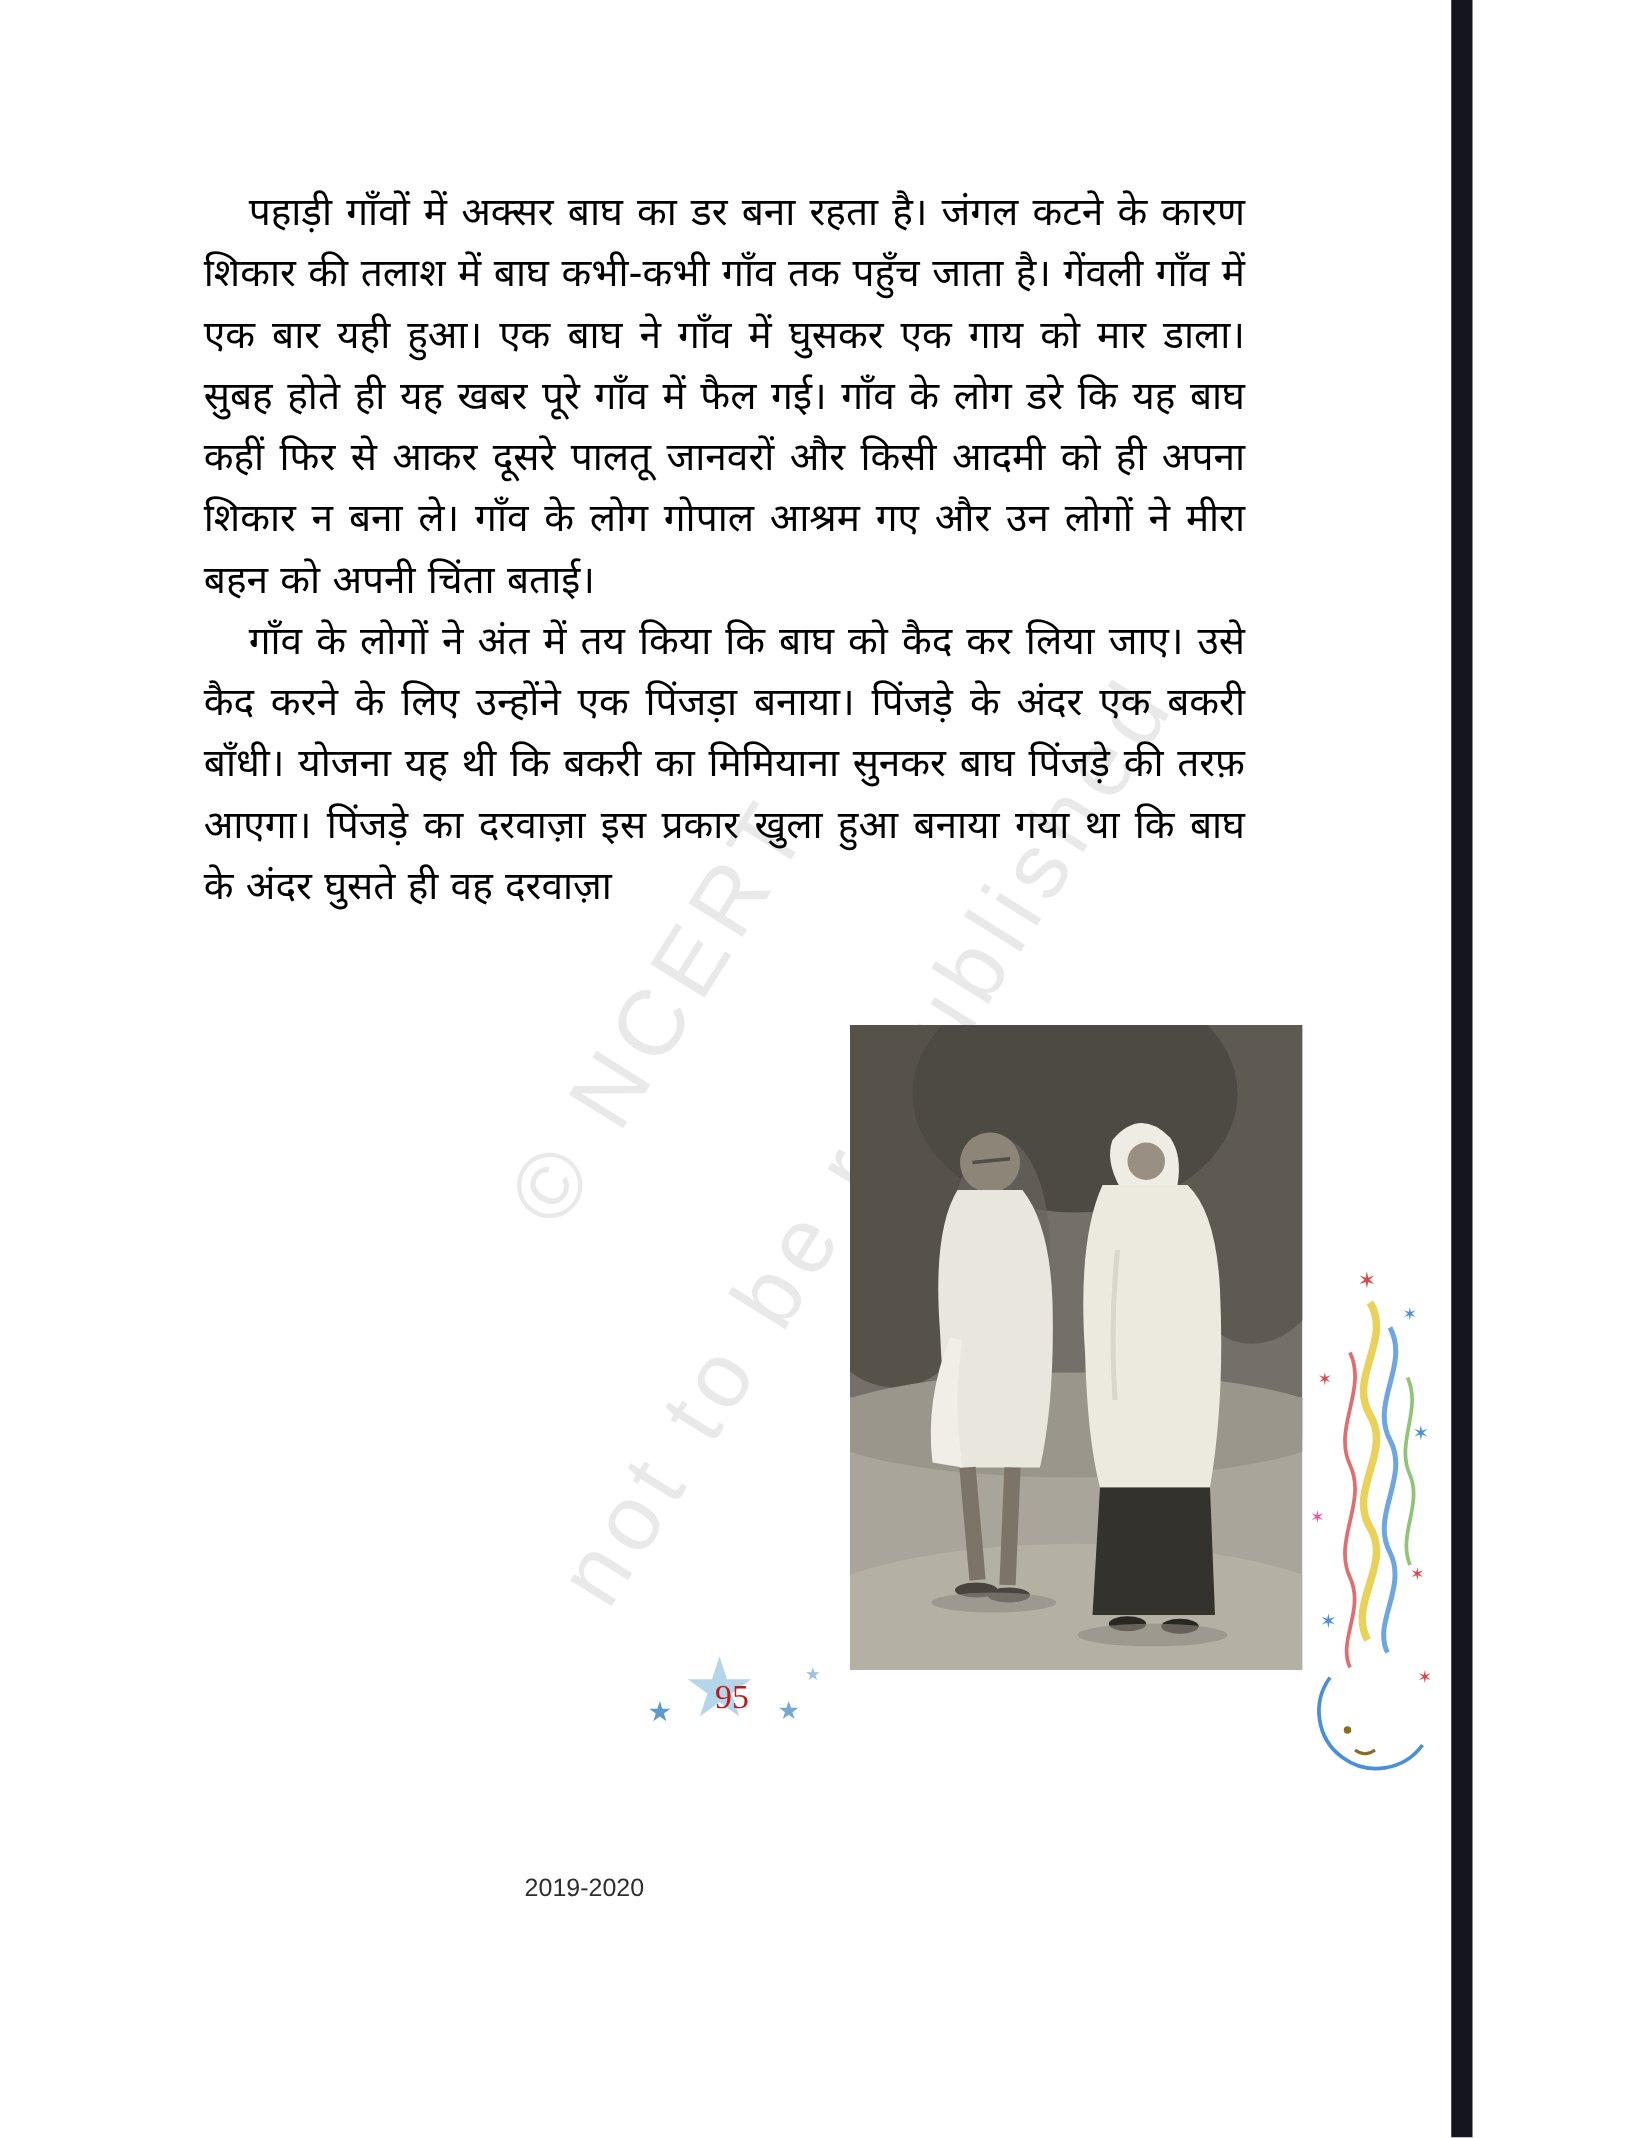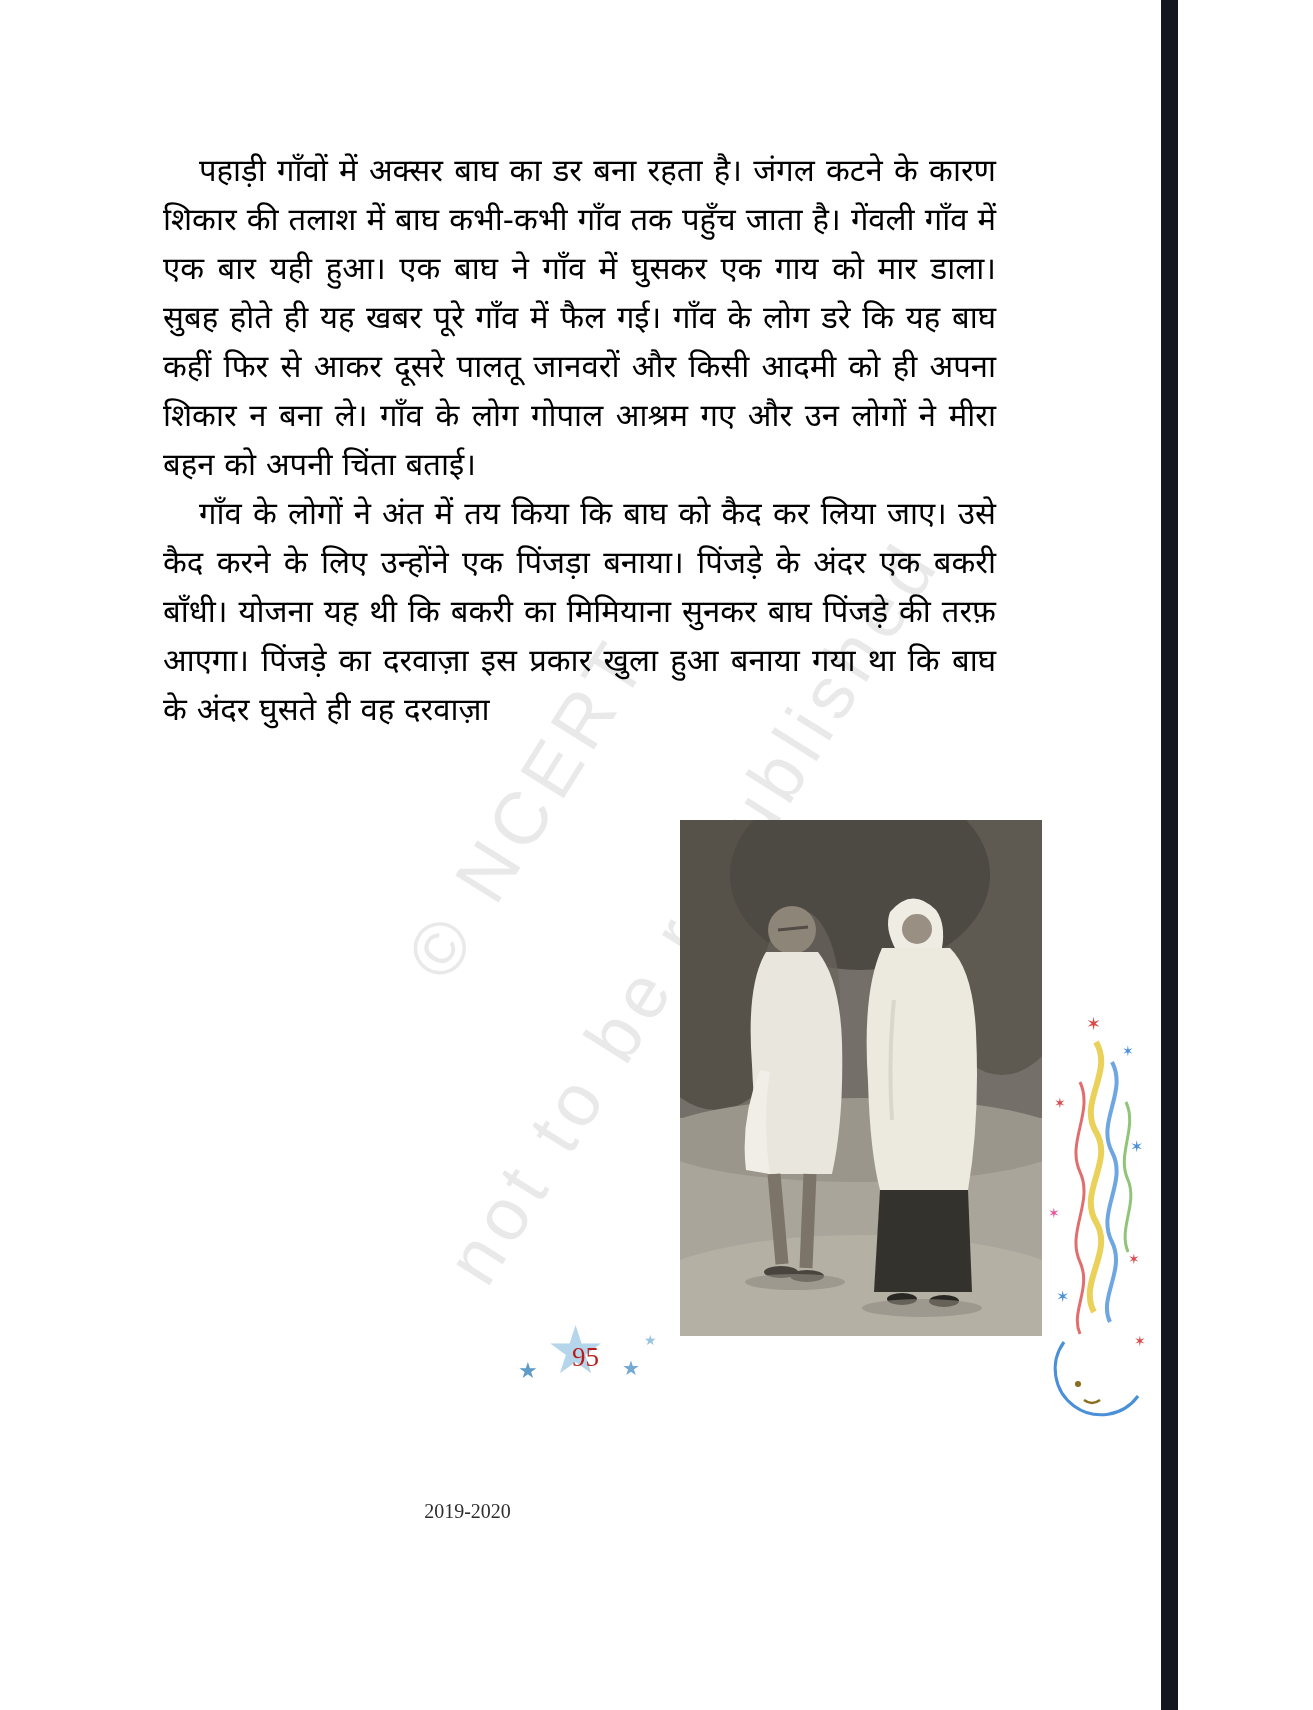--- a/index.html
+++ b/index.html
@@ -65,21 +65,21 @@
     font-family:"Liberation Serif", serif;
   }
   .pagenum-wrap .star-s1 { position:absolute; left:2px;  top:32px; font-size:22px; color:#5f9bc9; }
   .pagenum-wrap .star-s2 { position:absolute; left:106px; top:30px; font-size:20px; color:#74a9d4; }
   .pagenum-wrap .star-s3 { position:absolute; left:128px; top:6px;  font-size:14px; color:#9cc4e0; }
 
   
   .footer {
     position:absolute; left:0; top:1500px; width:935px; text-align:center;
     font-size:20px; color:#2e2e2e;
-    font-family:Liberation Serif, serif;
+    font-family:Liberation Sans, sans-serif;
   }
 </style>
 </head>
 <body>
 
 <div class="page">
 
   <div class="watermark">
     <span>© NCERT</span>
     <span>not to be republished</span>

